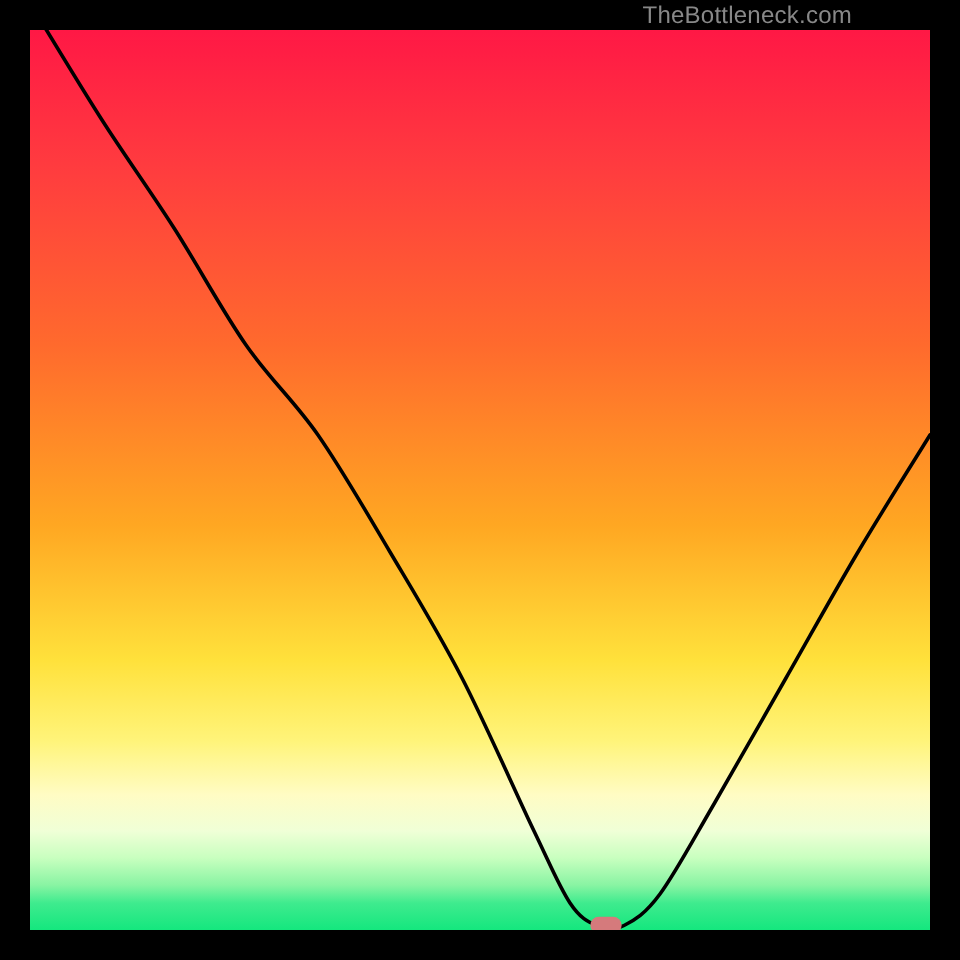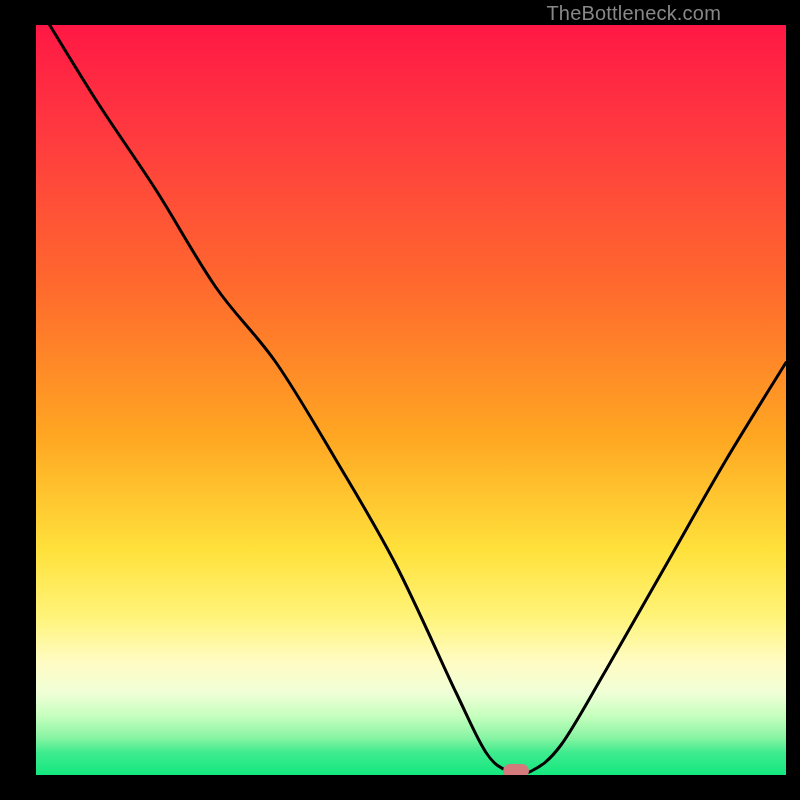--- a/index.html
+++ b/index.html
@@ -9,21 +9,20 @@
     height: 800px;
     background: #000;
     overflow: hidden;
     font-family: Arial, Helvetica, sans-serif;
   }
   .outer {
     position: relative;
     width: 720px;
     height: 800px;
     background: #000;
-    margin-left: 11px;
   }
   .watermark {
     position: absolute;
     top: 2px;
     right: 10px;
     color: #888;
     font-size: 20px;
     font-weight: 500;
     letter-spacing: 0.2px;
     z-index: 20;

